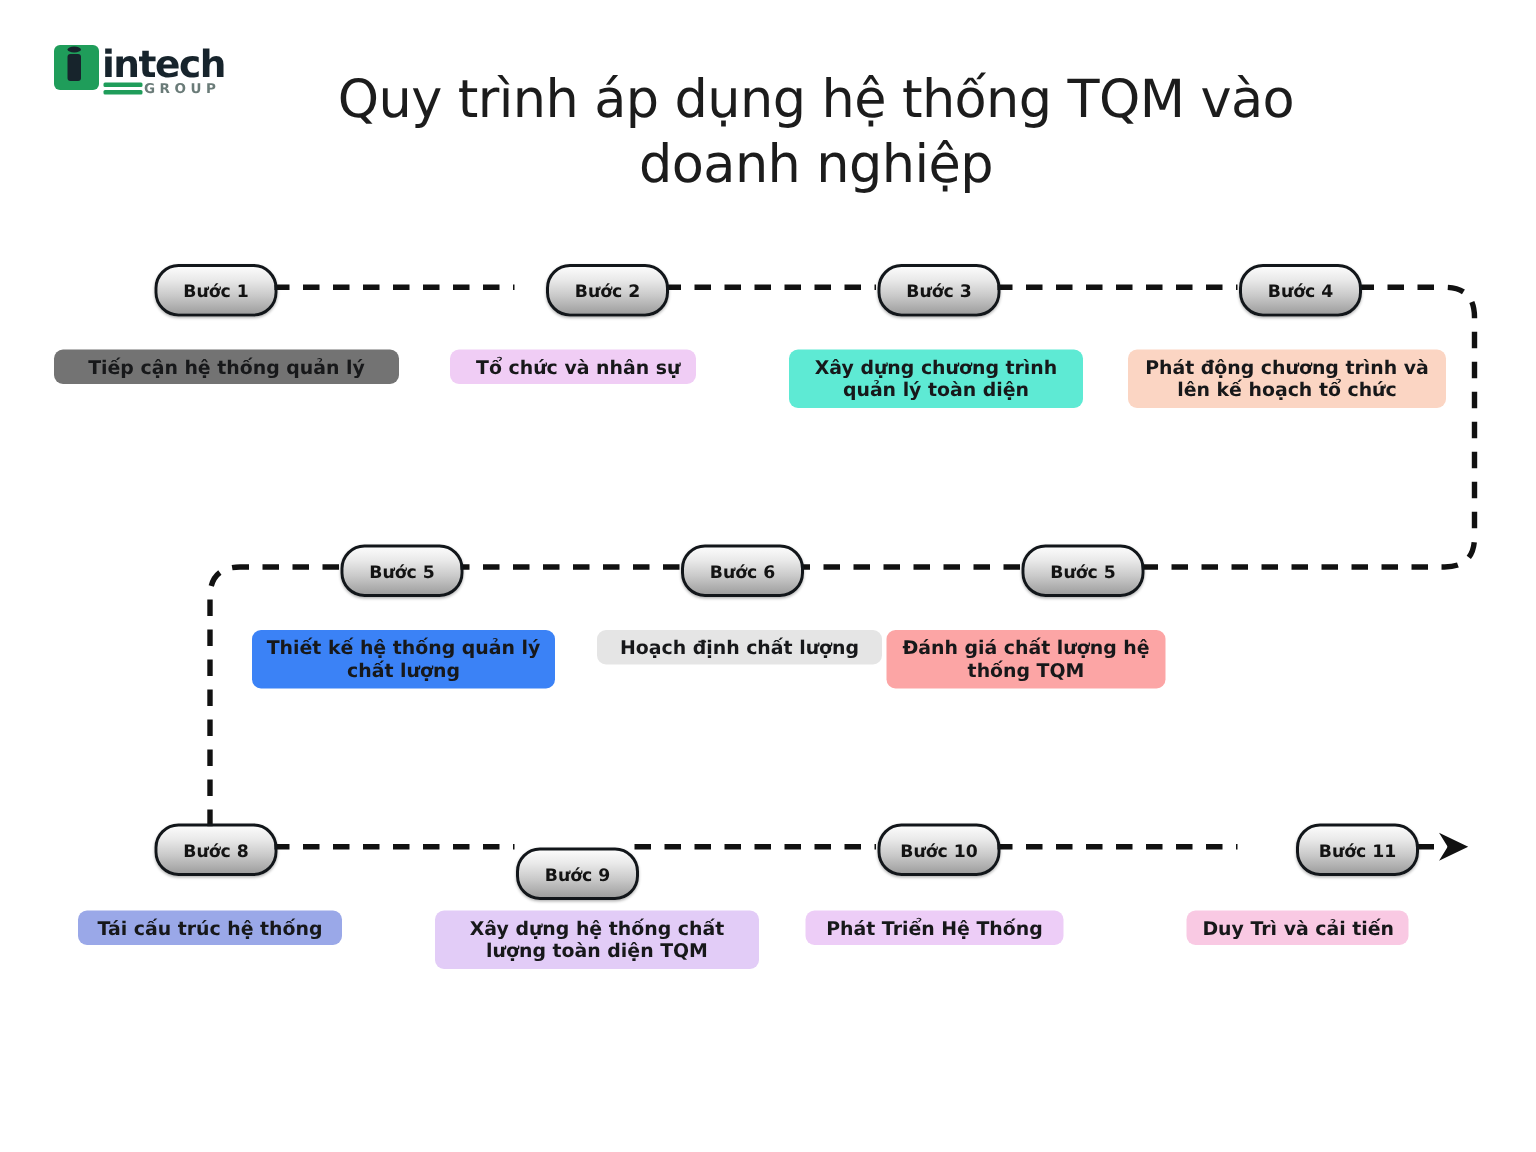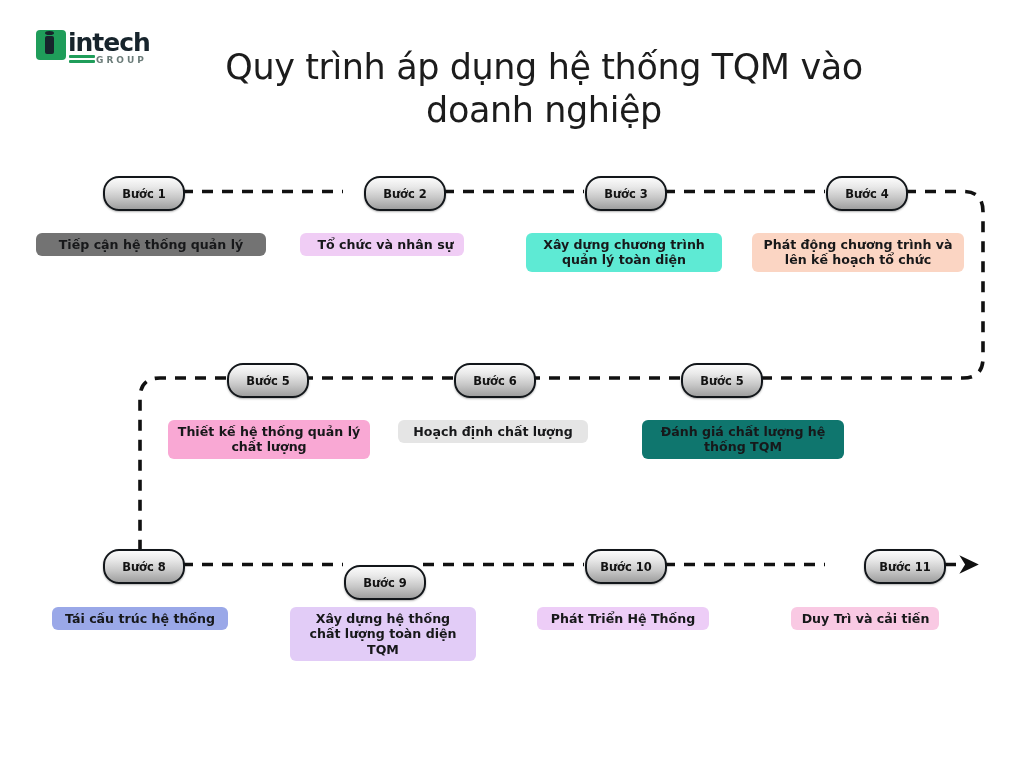--- a/index.html
+++ b/index.html
@@ -133,21 +133,21 @@
       <div class="node" style="left: 103px; top: 549px; width: 78px;">Bước 8</div>
       <div class="node" style="left: 344px; top: 549px; width: 78px; margin-top: 16px;">Bước 9</div>
       <div class="node" style="left: 585px; top: 549px; width: 78px;">Bước 10</div>
       <div class="node" style="left: 826px; top: 549px; width: 78px; margin-left: 38px;">Bước 11</div>
     </div>
   <div id="labels">
       <div class="lbl" style="left: 36px; top: 233px; width: 230px; background: #737373;">Tiếp cận hệ thống quản lý</div>
       <div class="lbl" style="left: 300px; top: 233px; width: 164px; background: rgb(240, 205, 245); padding-left: 16px;">Tổ chức và nhân sự</div>
       <div class="lbl" style="left: 526px; top: 233px; width: 196px; background: #5eead4;">Xây dựng chương trình quản lý toàn diện</div>
       <div class="lbl" style="left: 752px; top: 233px; width: 212px; background: rgb(251, 213, 195);">Phát động chương trình và lên kế hoạch tổ chức</div>
-      <div class="lbl" style="left: 642px; top: 420px; width: 202px; background: #0f766e;">Đánh giá chất lượng hệ thống TQM</div>
+      <div class="lbl" style="left: 591px; top: 420px; width: 186px; background: #fca5a5;">Đánh giá chất lượng hệ thống TQM</div>
       <div class="lbl" style="left: 398px; top: 420px; width: 190px; background: #e5e5e5;">Hoạch định chất lượng</div>
-      <div class="lbl" style="left: 168px; top: 420px; width: 202px; background: #f9a8d4;">Thiết kế hệ thống quản lý chất lượng</div>
+      <div class="lbl" style="left: 168px; top: 420px; width: 202px; background: #3b82f6;">Thiết kế hệ thống quản lý chất lượng</div>
       <div class="lbl" style="left: 52px; top: 607px; width: 176px; background: rgb(154, 168, 232);">Tái cấu trúc hệ thống</div>
-      <div class="lbl" style="left: 290px; top: 607px; width: 186px; background: rgb(226, 204, 247);">Xây dựng hệ thống chất lượng toàn diện TQM</div>
+      <div class="lbl" style="left: 290px; top: 607px; width: 216px; background: rgb(226, 204, 247);">Xây dựng hệ thống chất lượng toàn diện TQM</div>
       <div class="lbl" style="left: 537px; top: 607px; width: 172px; background: rgb(237, 205, 247);">Phát Triển Hệ Thống</div>
       <div class="lbl" style="left: 791px; top: 607px; width: 148px; background: rgb(249, 201, 227); padding-left: 10px;">Duy Trì và cải tiến</div>
     </div>
 </div>
 
 </body></html>

